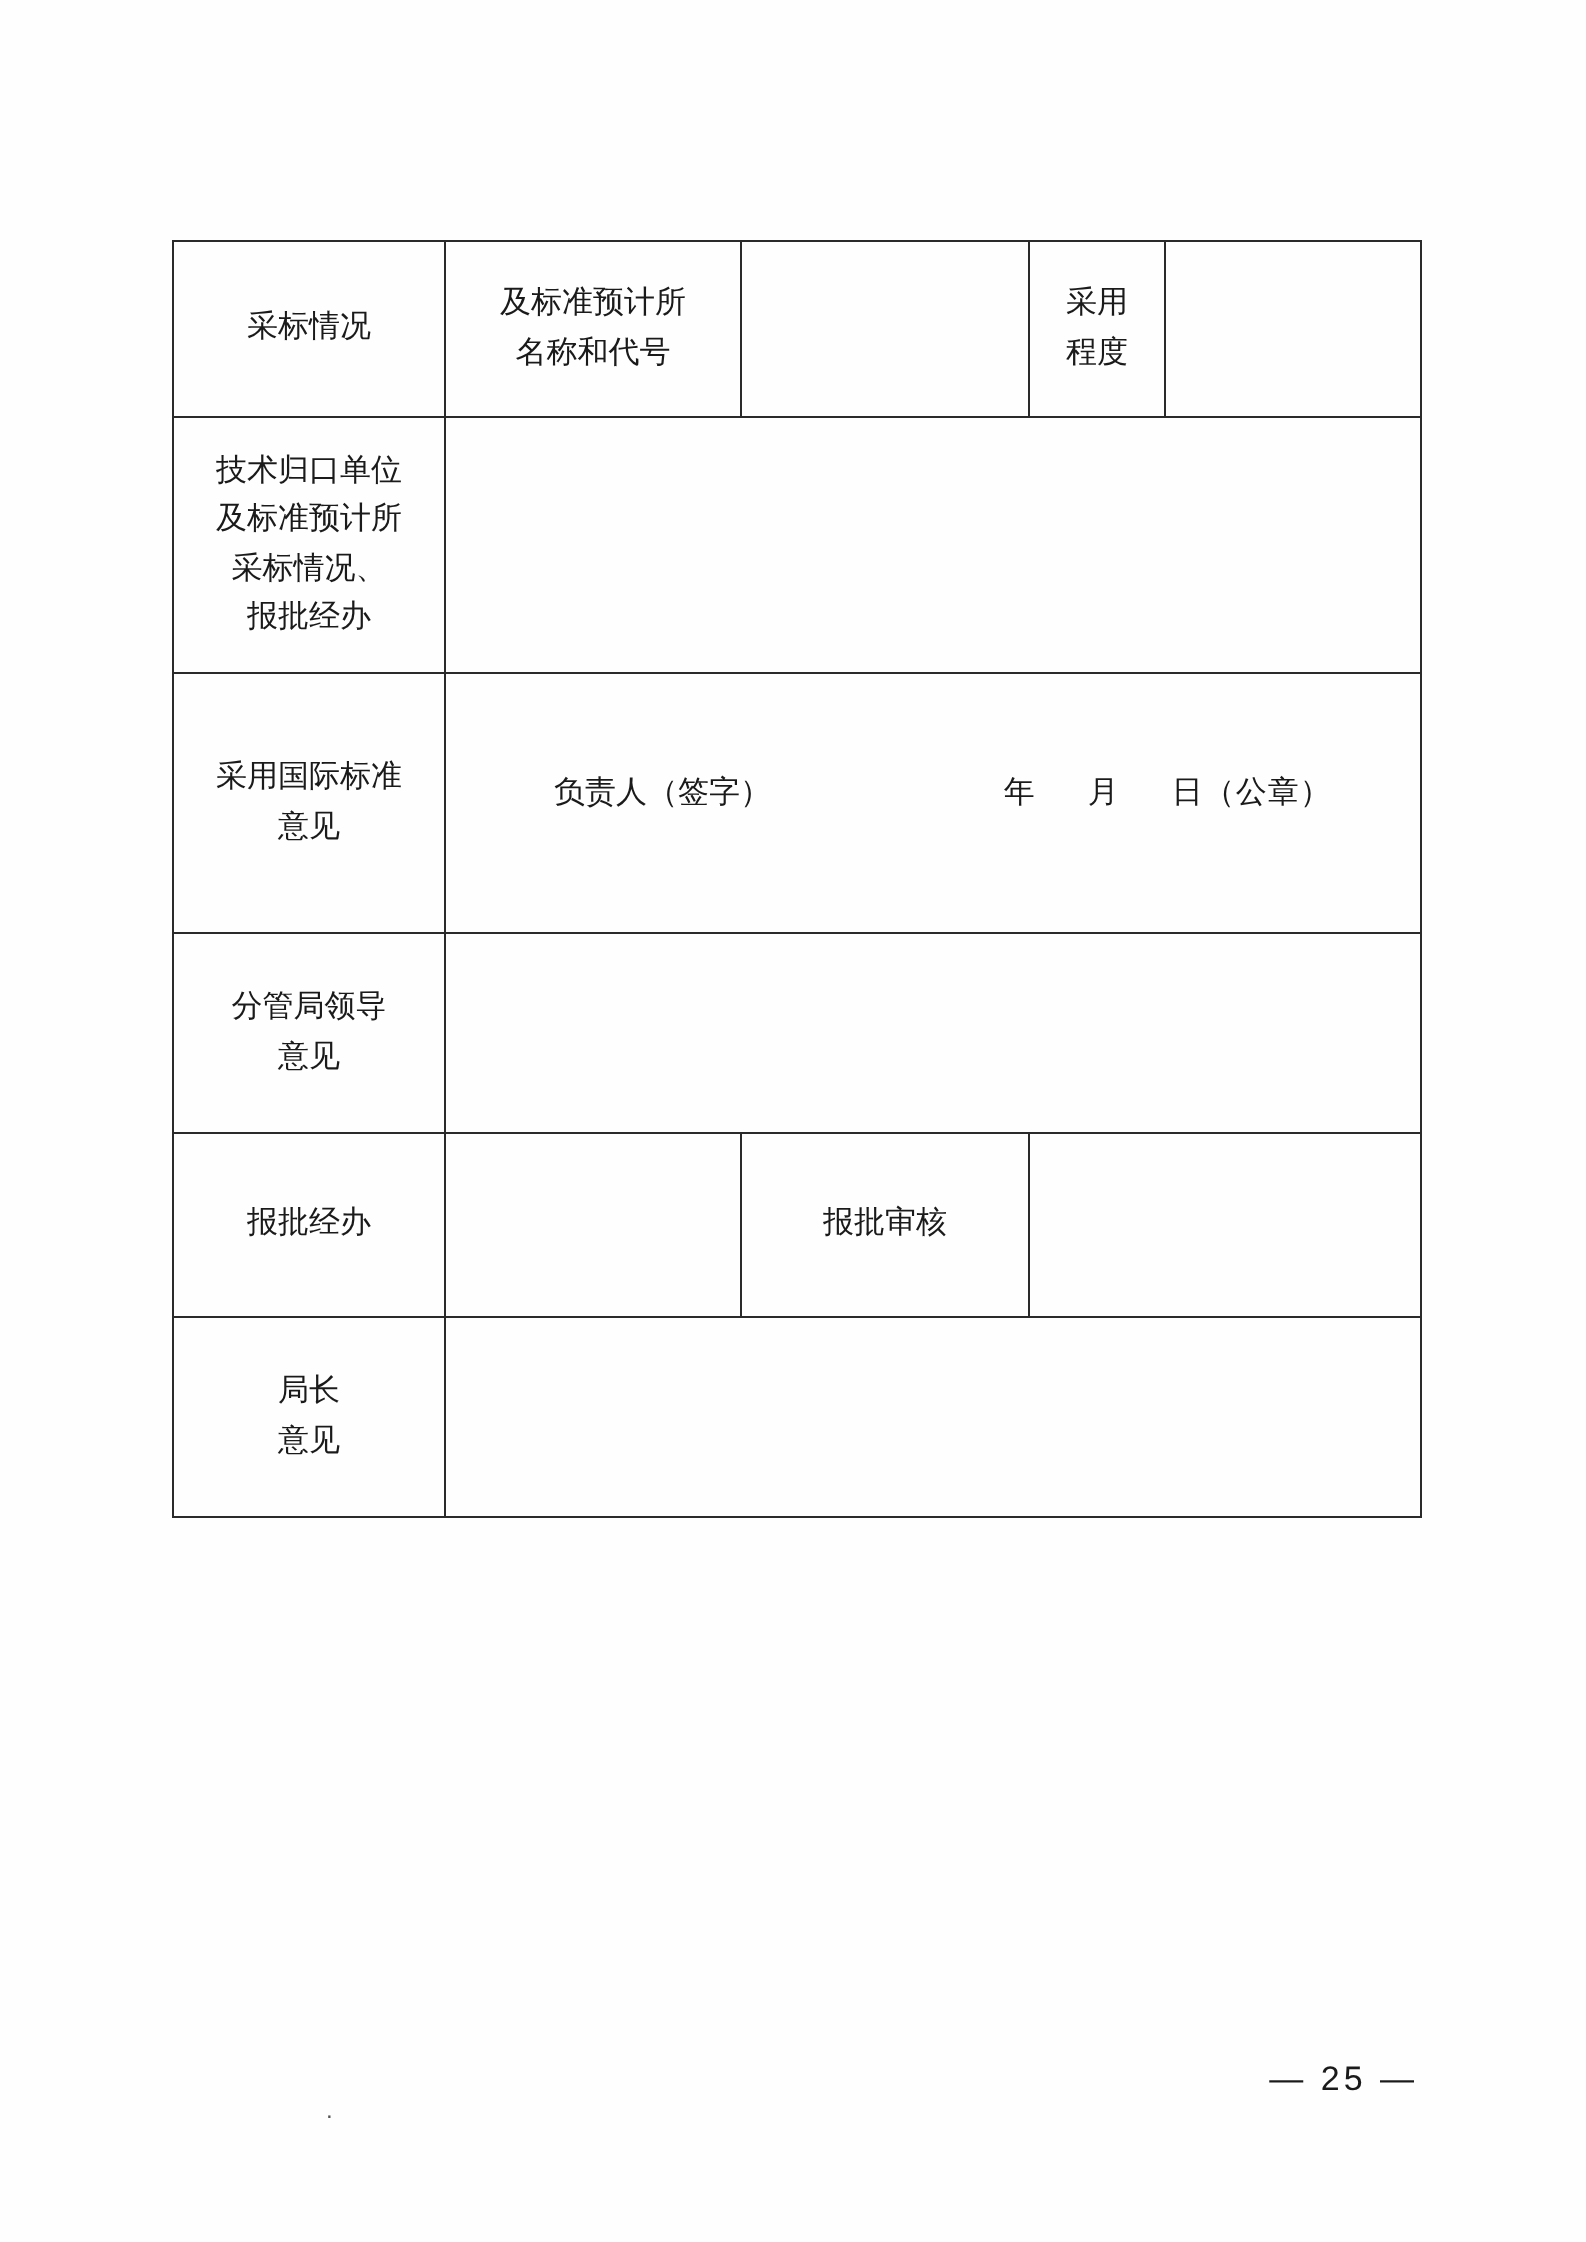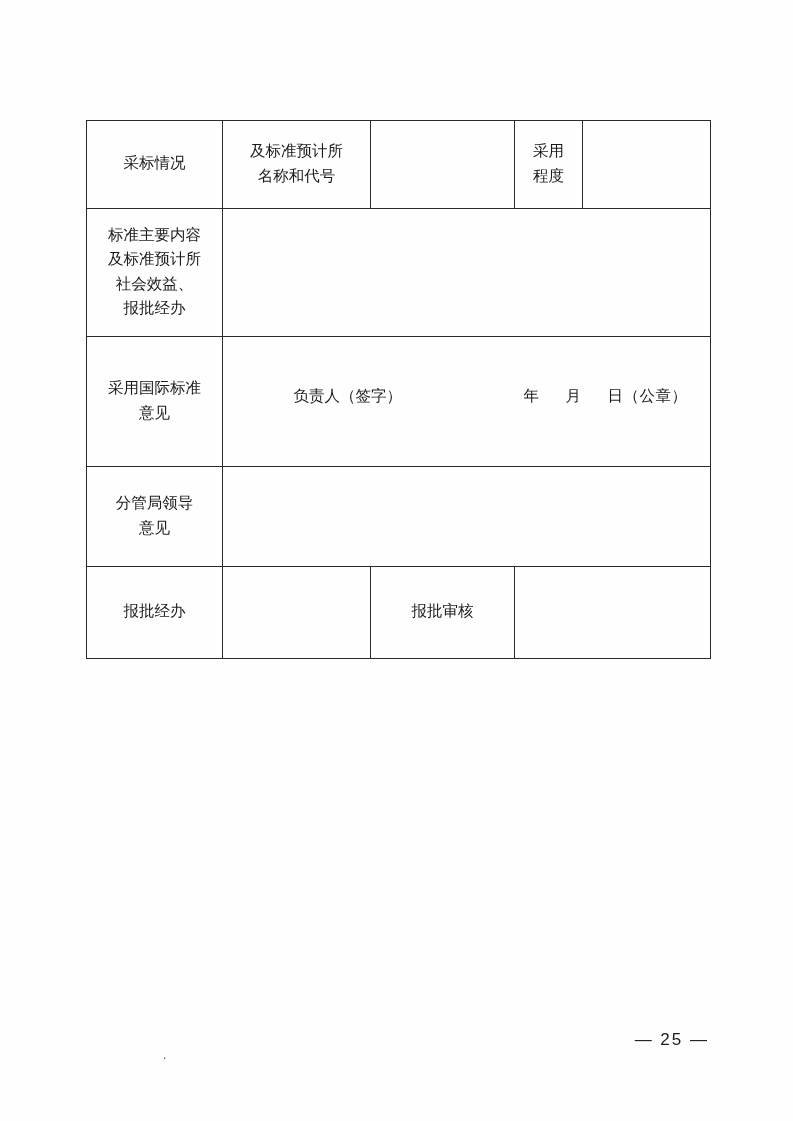--- a/index.html
+++ b/index.html
@@ -23,21 +23,20 @@
     height: 1121px;
     background: #fefefe;
   }
   .form-table {
     position: absolute;
     left: 86px;
     top: 120px;
     width: 624px;
     border-collapse: collapse;
     table-layout: fixed;
-    font-family: Liberation Mono, monospace;
   }
   .form-table td {
     border: 1px solid #2a2a2a;
     padding: 0;
     vertical-align: middle;
     font-size: 15.5px;
     line-height: 1.55;
   }
   .cell-label {
     text-align: center;
@@ -51,21 +50,20 @@
   }
   .sig-cell {
     position: relative;
     vertical-align: bottom;
   }
   .sig-row {
     display: block;
     padding: 0 6px 8px 6px;
     white-space: nowrap;
     font-size: 15.5px;
-    text-align: center;
   }
   .sig-name {
     display: inline-block;
     margin-left: 48px;
   }
   .sig-date {
     display: inline-block;
     margin-left: 112px;
     letter-spacing: 0.5px;
   }
@@ -119,23 +117,23 @@
         <td class="cell-blank"></td>
         <td class="cell-label label-center">
           <span class="line">采用</span>
           <span class="line">程度</span>
         </td>
         <td class="cell-blank"></td>
       </tr>
 
       <tr style="height:128px">
         <td class="cell-label label-center">
-          <span class="line">标准主要内容</span>
+          <span class="line">技术归口单位</span>
           <span class="line">及标准预计所</span>
-          <span class="line">社会效益、</span>
+          <span class="line">采标情况、</span>
           <span class="line">报批经办</span>
         </td>
         <td class="cell-blank" colspan="4"></td>
       </tr>
 
       <tr style="height:130px">
         <td class="cell-label label-center">
           <span class="line">采用国际标准</span>
           <span class="line">意见</span>
         </td>
@@ -160,20 +158,27 @@
         <td class="cell-label label-center">
           <span class="line">报批经办</span>
         </td>
         <td class="cell-blank" style="width:174px"></td>
         <td class="cell-label label-center" style="width:118px">
           <span class="line">报批审核</span>
         </td>
         <td class="cell-blank" colspan="2"></td>
       </tr>
 
+      <tr style="height:100px">
+        <td class="cell-label label-center">
+          <span class="line">局长</span>
+          <span class="line">意见</span>
+        </td>
+        <td class="cell-blank" colspan="4"></td>
+      </tr>
 
 
     </tbody>
   </table>
 
   <div class="dot-mark">.</div>
   <div class="page-number">— 25 —</div>
 
 </div>
 

